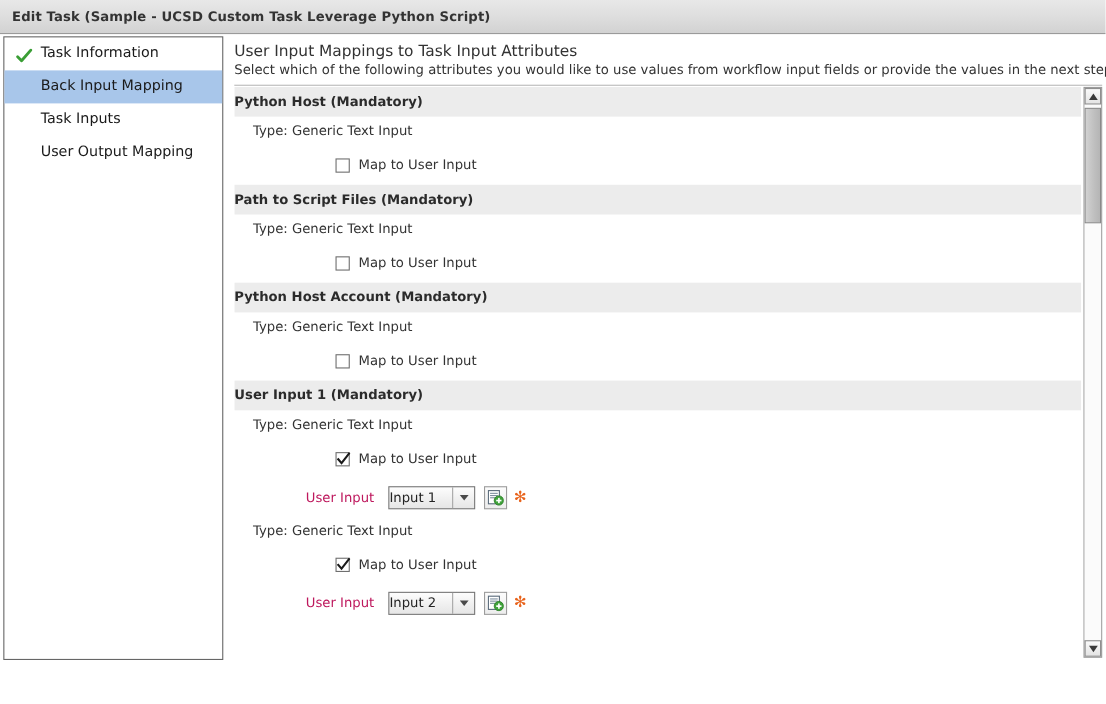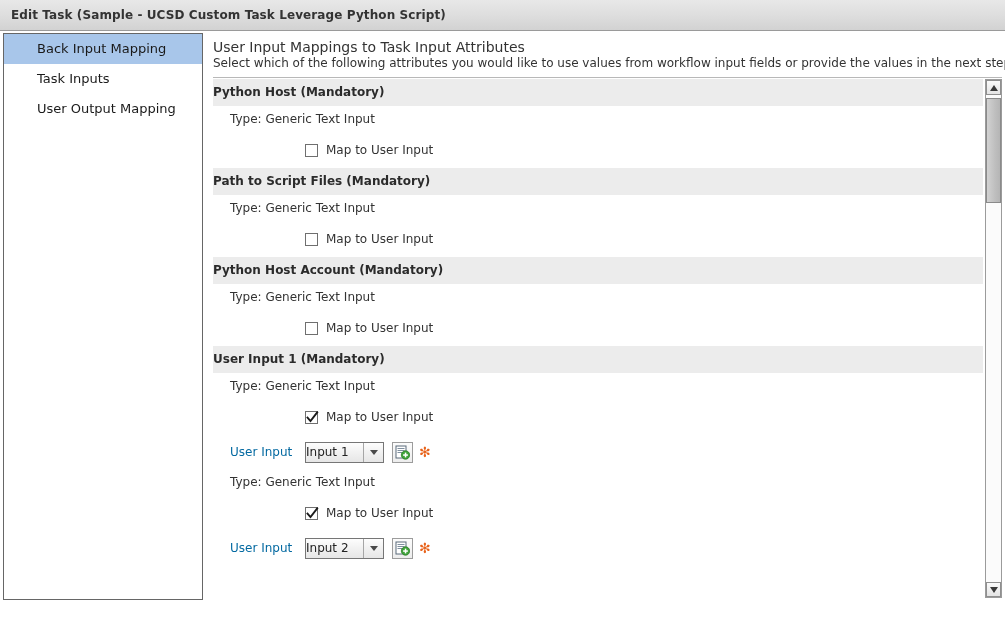--- a/index.html
+++ b/index.html
@@ -167,22 +167,23 @@
   .attr-input-row {
     height: 34px;
     padding-left: 17px;
     display: flex;
     align-items: center;
     box-sizing: border-box;
   }
   .input-label {
     width: 75px;
     font-size: 12px;
-    color: #0369a1;
-    white-space: nowrap;
+    color: #be185d;
+    white-space: nowrap;
+    margin-left: 48px;
   }
   .combo {
     display: flex;
     align-items: stretch;
     height: 21px;
     border: 1px solid #767676;
     background: linear-gradient(to bottom, #fdfdfd 0%, #f1f1f1 50%, #e6e6e6 100%);
     box-sizing: border-box;
     cursor: default;
   }
@@ -313,20 +314,28 @@
 <body>
 
 <div class="window">
 
   <div class="titlebar">
     <div class="titlebar-text">Edit Task (Sample - UCSD Custom Task Leverage Python Script)</div>
   </div>
 
   <div class="sidebar">
 
+    <div class="nav-item">
+      <span class="nav-check">
+        <svg width="16" height="16" viewBox="0 0 16 16">
+          <path d="M2 8.5 L5.6 12.2 L14 2.6" fill="none" stroke="#3a9e35" stroke-width="2.6" stroke-linecap="round" stroke-linejoin="round"></path>
+        </svg>
+      </span>
+      <span>Task Information</span>
+    </div>
 
     <div class="nav-item selected">
       <span>Back Input Mapping</span>
     </div>
 
     <div class="nav-item">
       <span>Task Inputs</span>
     </div>
 
     <div class="nav-item">

